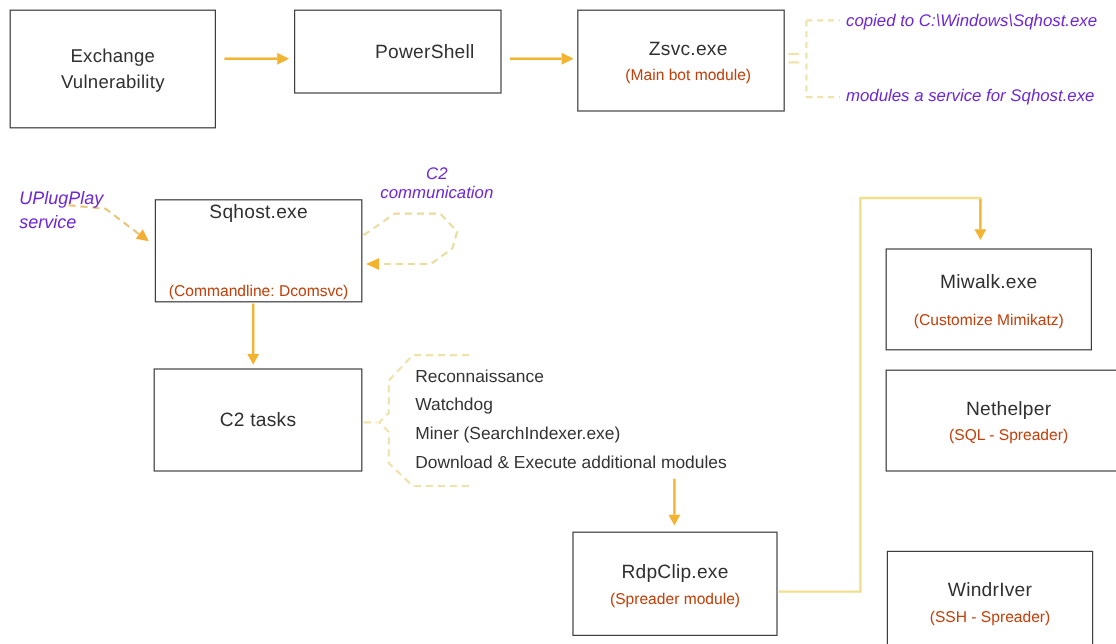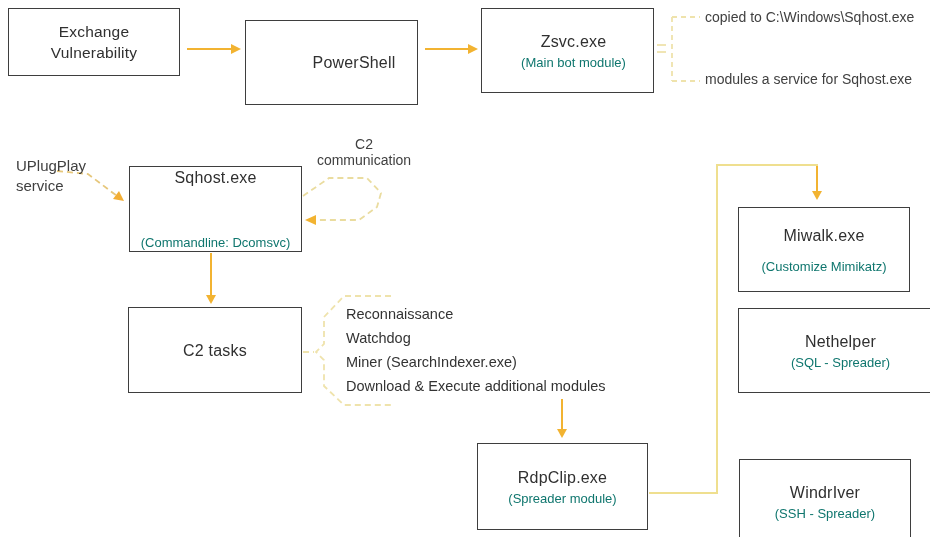--- a/index.html
+++ b/index.html
@@ -6,32 +6,32 @@
   #canvas{
     position:relative;width:930px;height:537px;background:#ffffff;overflow:hidden;
     font-family:"Liberation Sans","DejaVu Sans",sans-serif;color:#333333;
   }
   #connector-layer{position:absolute;left:0;top:0;width:930px;height:537px;pointer-events:none;}
   .box{
     position:absolute;box-sizing:border-box;background:#ffffff;border:1.5px solid #3e3e3e;
     display:flex;flex-direction:column;align-items:center;justify-content:center;text-align:center;
   }
   .box .title{font-size:16px;color:#303030;letter-spacing:.2px;line-height:21px;}
-  .box .subtitle{font-size:13px;color:#0f766e;margin-top:3px;line-height:16px;}
-  #box-exchange{left:8px;top:8px;width:172px;height:68px;justify-content:center;}
+  .box .subtitle{font-size:13px;color:#c2410c;margin-top:3px;line-height:16px;}
+  #box-exchange{left:8px;top:8px;width:172px;height:99px;justify-content:center;}
   #box-exchange .title{font-size:15.5px;padding:0 22px;}
-  #box-powershell{left:245px;top:20px;width:173px;height:85px;padding-left:45px;}
+  #box-powershell{left:245px;top:8px;width:173px;height:70px;padding-left:45px;}
   #box-zsvc{left:481px;top:8px;width:173px;height:85px;padding-left:12px;}
   #box-sqhost{left:129px;top:166px;width:173px;height:86px;justify-content:space-between;}
   #box-c2tasks{left:128px;top:307px;width:174px;height:86px;}
   #box-rdpclip{left:477px;top:443px;width:171px;height:87px;}
   #box-miwalk{left:738px;top:207px;width:172px;height:85px;gap:10px;}
   #box-nethelper{left:738px;top:308px;width:205px;height:85px;}
   #box-windriver{left:739px;top:411px;width:172px;height:86px;margin-top:48px;}
-  .label{position:absolute;font-size:14px;color:#404040;white-space:nowrap;}
+  .label{position:absolute;font-size:14px;color:#6d28d9;white-space:nowrap;font-style:italic;}
   #lbl-copied{left:705px;top:9px;}
   #lbl-creates{left:705px;top:71px;}
   #lbl-uplugplay{left:16px;top:156px;font-size:15px;line-height:20px;white-space:normal;width:90px;}
   #lbl-c2comm{left:314px;top:136px;width:100px;text-align:center;font-size:14px;line-height:16px;white-space:normal;}
   #task-list{position:absolute;left:346px;top:303px;}
   #task-list .task{font-size:14.5px;color:#333333;height:24px;line-height:22px;white-space:nowrap;}
 </style>
 </head>
 <body>
 

